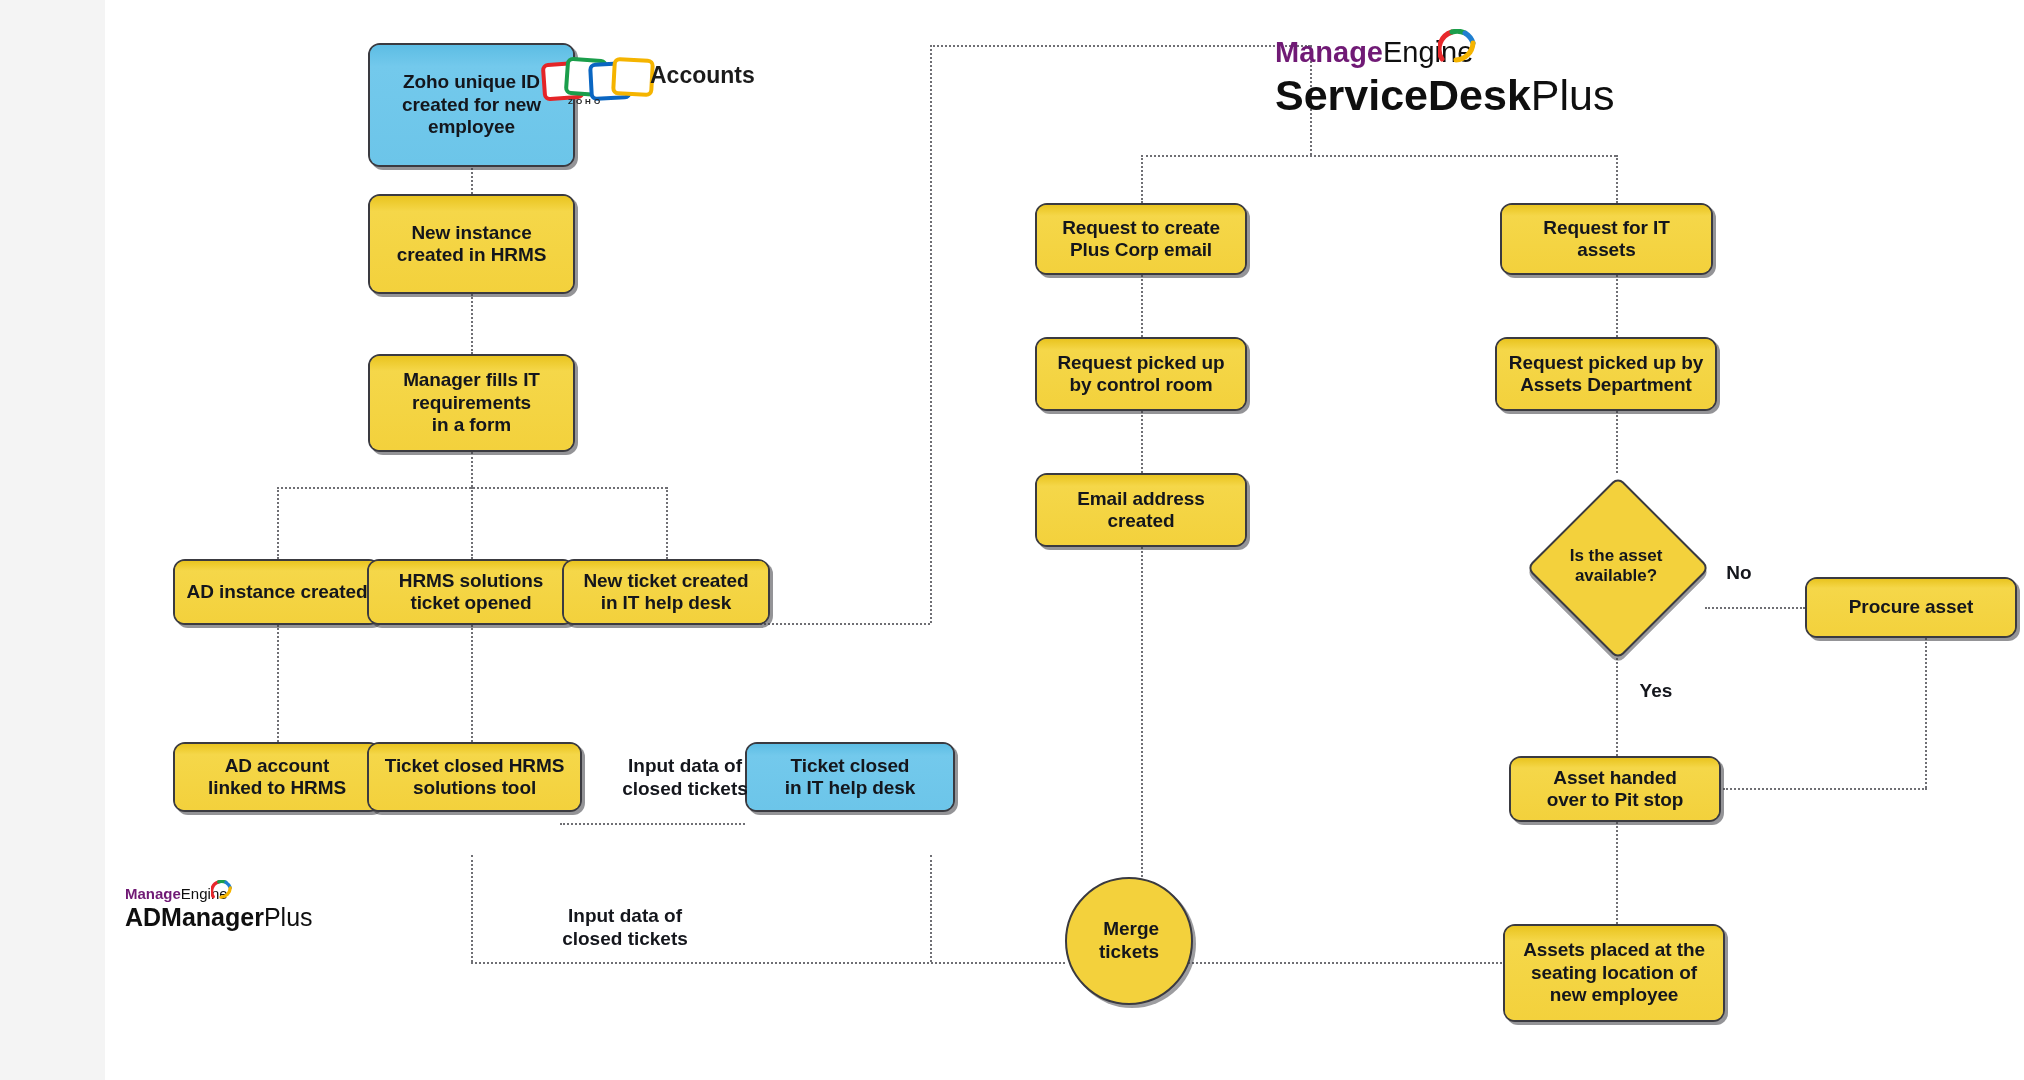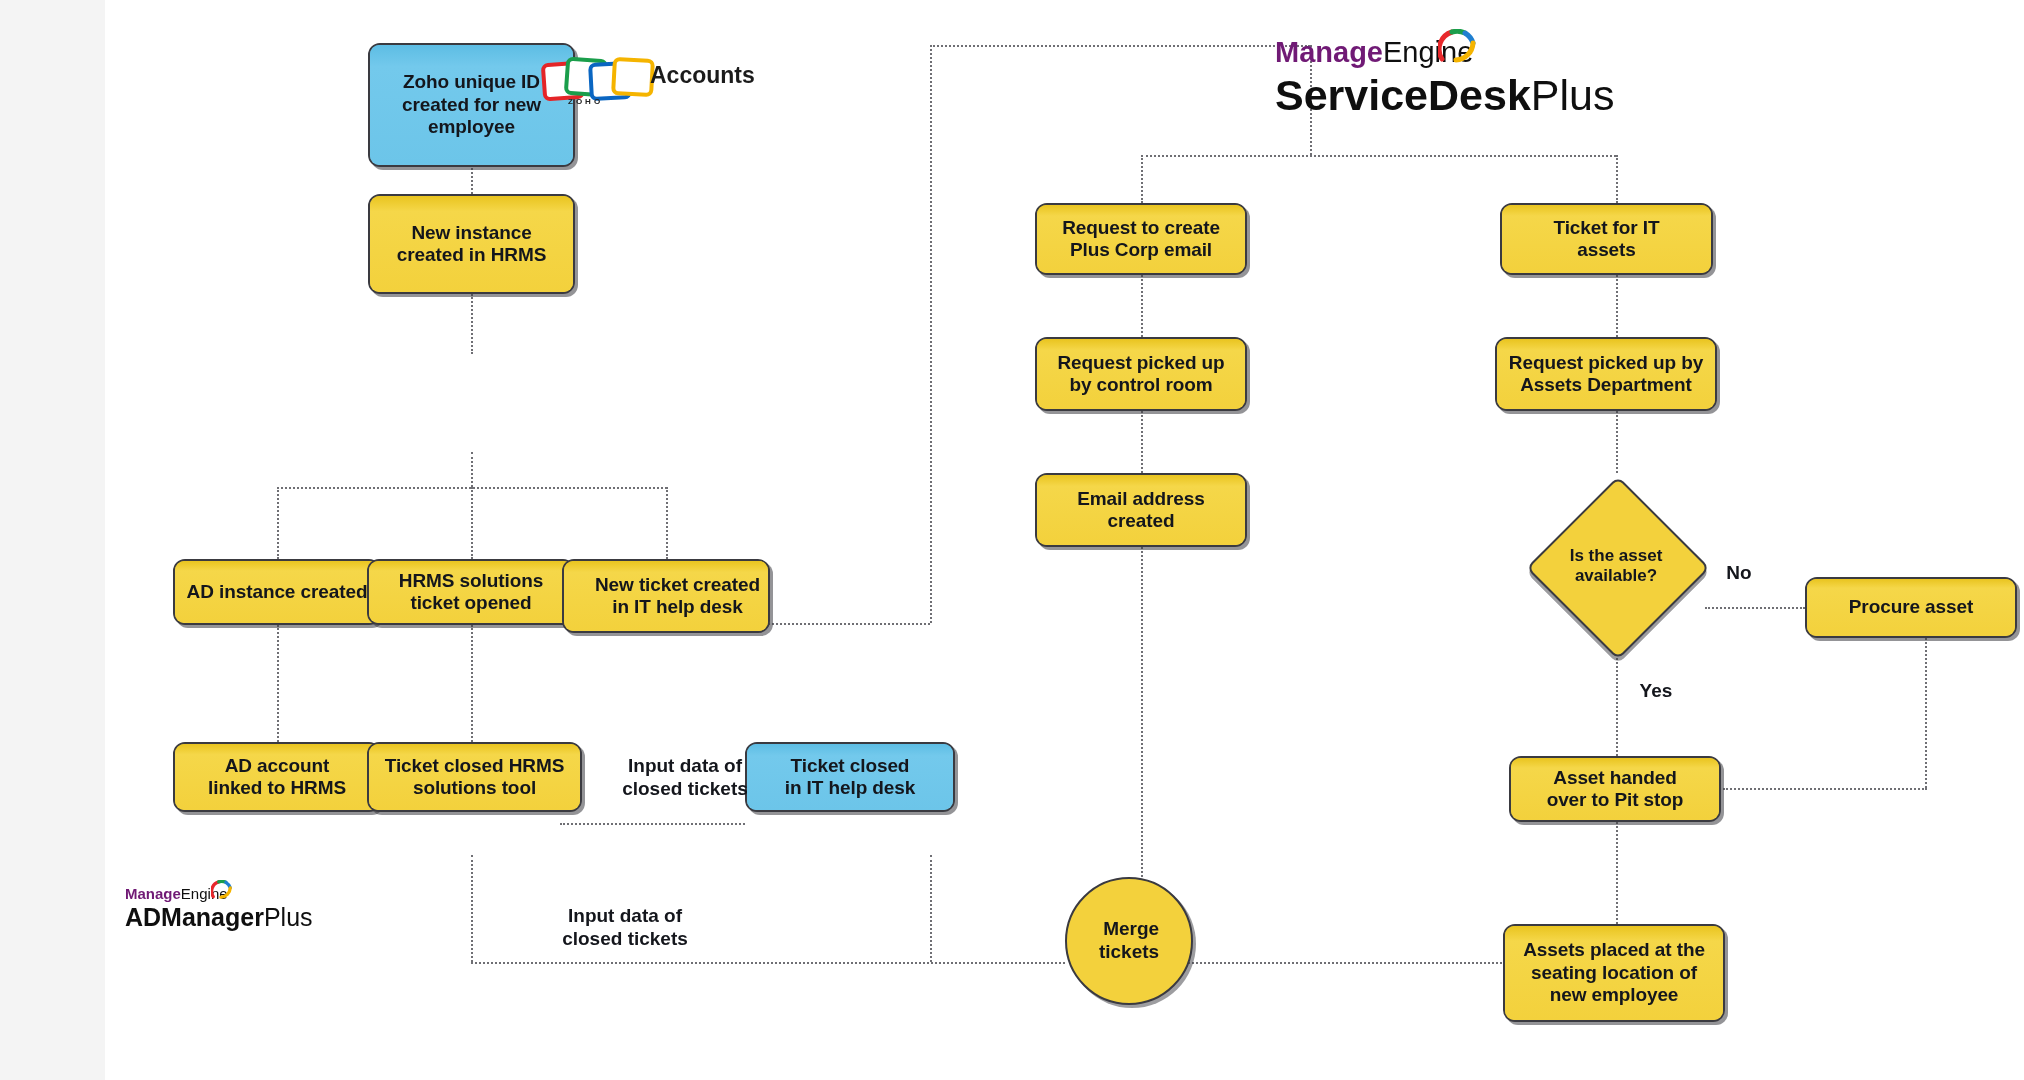--- a/index.html
+++ b/index.html
@@ -119,31 +119,36 @@
       <span class="lbl">Zoho unique ID
 created for new
 employee</span>
     </div>
 
     <div class="node yellow" style="left:263px;top:194px;width:207px;height:100px;font-size:19px;">
       <span class="lbl">New instance
 created in HRMS</span>
     </div>
 
+    <div class="node yellow" style="left:263px;top:354px;width:207px;height:98px;font-size:19px;">
+      <span class="lbl">Manager fills IT
+requirements
+in a form</span>
+    </div>
 
     <div class="node yellow" style="left:68px;top:559px;width:208px;height:66px;font-size:19px;">
       <span class="lbl">AD instance created</span>
     </div>
 
     <div class="node yellow" style="left:262px;top:559px;width:208px;height:66px;font-size:19px;">
       <span class="lbl">HRMS solutions
 ticket opened</span>
     </div>
 
-    <div class="node yellow" style="left:457px;top:559px;width:208px;height:74px;font-size:19px;justify-content:flex-end;">
+    <div class="node yellow" style="left:457px;top:559px;width:208px;height:66px;font-size:19px;">
       <span class="lbl">New ticket created
 in IT help desk</span>
     </div>
 
     <div class="node yellow" style="left:68px;top:742px;width:208px;height:70px;font-size:19px;">
       <span class="lbl">AD account
 linked to HRMS</span>
     </div>
 
     <div class="node yellow" style="left:262px;top:742px;width:215px;height:70px;font-size:19px;">
@@ -165,21 +170,21 @@
       <span class="lbl">Request picked up
 by control room</span>
     </div>
 
     <div class="node yellow" style="left:930px;top:473px;width:212px;height:74px;font-size:19px;">
       <span class="lbl">Email address
 created</span>
     </div>
 
     <div class="node yellow" style="left:1395px;top:203px;width:213px;height:72px;font-size:19px;">
-      <span class="lbl">Ticket for IT
+      <span class="lbl">Request for IT
 assets</span>
     </div>
 
     <div class="node yellow" style="left:1390px;top:337px;width:222px;height:74px;font-size:19px;">
       <span class="lbl">Request picked up by
 Assets Department</span>
     </div>
 
     <div class="diamond" style="left:1421px;top:473px;width:180px;height:185px;">
       <div class="dshape" style="left:27px;top:30px;width:126px;height:126px;"></div>

